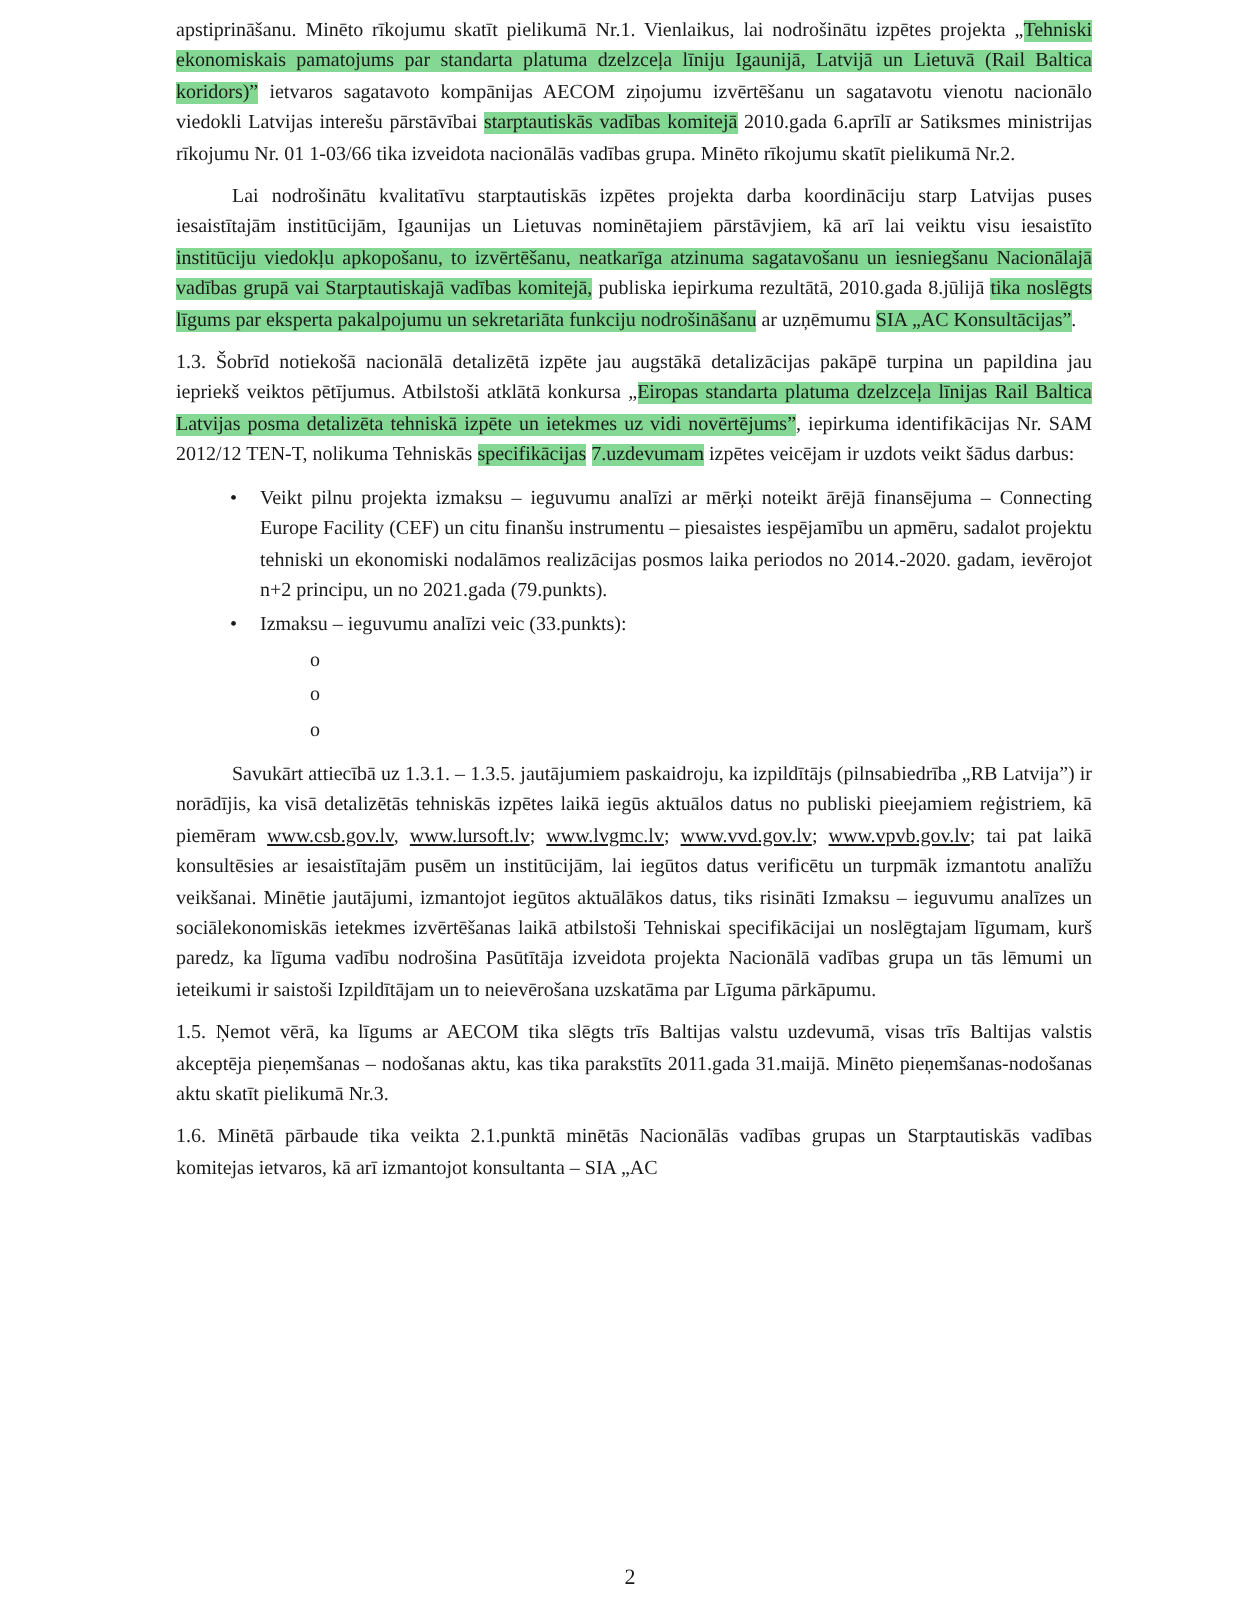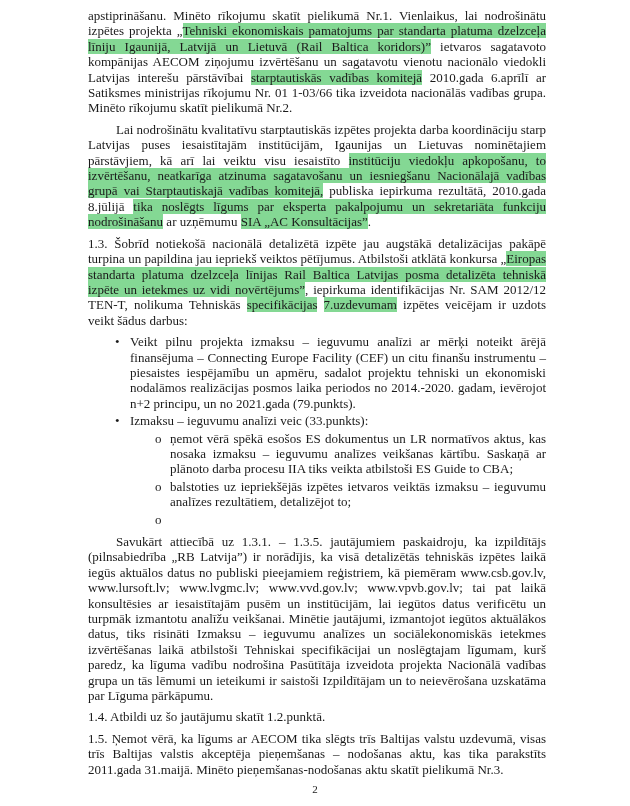--- a/index.html
+++ b/index.html
@@ -10,39 +10,39 @@
     font-family: "Liberation Serif", serif;
     position: relative;
     overflow: hidden;
   }
   .page {
     position: absolute;
     inset: 0;
     padding: 8px 84px 0 88px;
   }
   .block {
-    font-size: 13px;
+    font-size: 10px;
     line-height: 15.4px;
     text-align: justify;
     margin-bottom: 6px;
   }
   .block.indent { text-indent: 28px; }
   .block.bullet, .block.subbullet {
     display: flex;
     text-indent: 0;
     margin-bottom: 2px;
   }
   .block.bullet { padding-left: 27px; }
   .block.subbullet { padding-left: 67px; }
   .block.gap-after { margin-bottom: 7px; }
   .marker { width: 15px; flex: none; }
   .btext { flex: 1; text-align: justify; }
   span.normal { background: transparent; }
   span.highlight { background: var(--hl, #84d894); }
-  span.link { cursor: pointer; }
+  span.link { text-decoration: underline; cursor: pointer; }
   .page-number {
     position: absolute;
     bottom: 11px;
     left: 0;
     right: 0;
     text-align: center;
     font-size: 11px;
   }
 </style>
 </head>
@@ -56,27 +56,25 @@
       <div class="block bullet">
         <span class="marker">•</span>
         <span class="btext"><span class="normal">Veikt pilnu projekta izmaksu – ieguvumu analīzi ar mērķi noteikt ārējā finansējuma – Connecting Europe Facility (CEF) un citu finanšu instrumentu – piesaistes iespējamību un apmēru, sadalot projektu tehniski un ekonomiski nodalāmos realizācijas posmos laika periodos no 2014.-2020. gadam, ievērojot n+2 principu, un no 2021.gada (79.punkts).</span></span>
       </div>
       <div class="block bullet">
         <span class="marker">•</span>
         <span class="btext"><span class="normal">Izmaksu – ieguvumu analīzi veic (33.punkts):</span></span>
       </div>
       <div class="block subbullet">
         <span class="marker">o</span>
-        <span class="btext"><span class="normal">ņemot vērā spēkā esošos ES dokumentus un LR normatīvos aktus, kas nosaka izmaksu – ieguvumu analīzes veikšanas kārtību. Saskaņā ar plānoto darba procesu IIA tiks veikta atbilstoši ES Guide to CBA;</span></span>
       </div>
       <div class="block subbullet">
         <span class="marker">o</span>
-        <span class="btext"><span class="normal">balstoties uz iepriekšējās izpētes ietvaros veiktās izmaksu – ieguvumu analīzes rezultātiem, detalizējot to;</span></span>
       </div>
       <div class="block subbullet gap-after">
         <span class="marker">o</span>
       </div>
       <div class="block paragraph indent"><span class="normal">Savukārt attiecībā uz 1.3.1. – 1.3.5. jautājumiem paskaidroju, ka izpildītājs (pilnsabiedrība „RB Latvija”) ir norādījis, ka visā detalizētās tehniskās izpētes laikā iegūs aktuālos datus no publiski pieejamiem reģistriem, kā piemēram </span><span class="link">www.csb.gov.lv</span><span class="normal">, </span><span class="link">www.lursoft.lv</span><span class="normal">; </span><span class="link">www.lvgmc.lv</span><span class="normal">; </span><span class="link">www.vvd.gov.lv</span><span class="normal">; </span><span class="link">www.vpvb.gov.lv</span><span class="normal">; tai pat laikā konsultēsies ar iesaistītajām pusēm un institūcijām, lai iegūtos datus verificētu un turpmāk izmantotu analīžu veikšanai. Minētie jautājumi, izmantojot iegūtos aktuālākos datus, tiks risināti Izmaksu – ieguvumu analīzes un sociālekonomiskās ietekmes izvērtēšanas laikā atbilstoši Tehniskai specifikācijai un noslēgtajam līgumam, kurš paredz, ka līguma vadību nodrošina Pasūtītāja izveidota projekta Nacionālā vadības grupa un tās lēmumi un ieteikumi ir saistoši Izpildītājam un to neievērošana uzskatāma par Līguma pārkāpumu.</span></div>
-      <div class="block paragraph"><span class="normal">1.4. Atbildi uz šo jautājumu skatīt 1.2.punktā.</span></div>
       <div class="block paragraph"><span class="normal">1.5. Ņemot vērā, ka līgums ar AECOM tika slēgts trīs Baltijas valstu uzdevumā, visas trīs Baltijas valstis akceptēja pieņemšanas – nodošanas aktu, kas tika parakstīts 2011.gada 31.maijā. Minēto pieņemšanas-nodošanas aktu skatīt pielikumā Nr.3.</span></div>
+      <div class="block paragraph"><span class="normal">1.6. Minētā pārbaude tika veikta 2.1.punktā minētās Nacionālās vadības grupas un Starptautiskās vadības komitejas ietvaros, kā arī izmantojot konsultanta – SIA „AC</span></div>
     </div>
   <div class="page-number">2</div>
 </div>
 
 </body></html>

